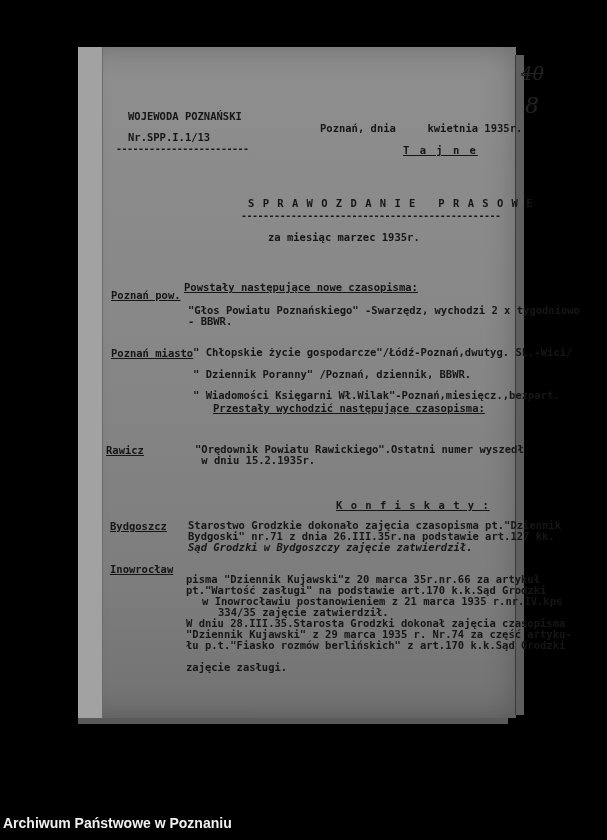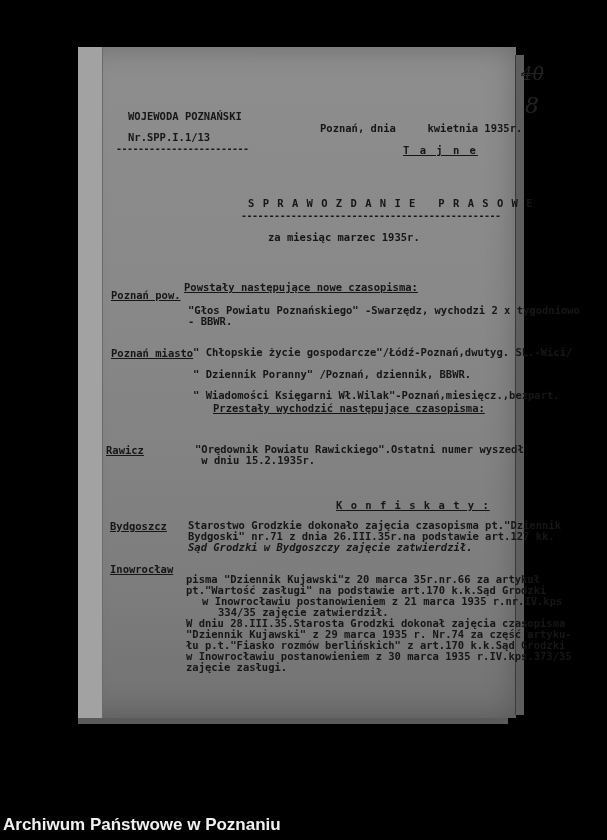--- a/index.html
+++ b/index.html
@@ -24,21 +24,21 @@
       position: absolute; left: 0; bottom: -6px; width: 430px; height: 6px; background: #5a5a5a;
     }
     .t { position: absolute; color: #161616; font-size: 10.5px; white-space: pre; letter-spacing: 0px; font-weight: bold; }
     .u { text-decoration: underline; }
     .dash { position: absolute; color: #1a1a1a; font-size: 10px; white-space: pre; font-weight: bold; letter-spacing: -0.5px; }
     .hand { position: absolute; font-family: "DejaVu Serif", serif; color: #222; font-style: italic; font-size: 18px; }
     .hand-strike { text-decoration: line-through; }
     .block { position: absolute; color: #161616; font-size: 10.5px; line-height: 11px; white-space: pre; font-weight: bold; }
     .footer {
       position: absolute; left: 3px; top: 815px; color: #f0f0f0;
-      font-family: "Liberation Sans", sans-serif; font-size: 17px; font-weight: bold;
+      font-family: "Liberation Sans", sans-serif; font-size: 14px; font-weight: bold;
     }
   </style>
 </head>
 <body>
 
 <div class="page">
   <div class="binding"></div>
   <div class="right-edge"></div>
   <div class="bottom-edge"></div>
 
@@ -77,17 +77,16 @@
   <span class="block" style="left:110px; top:495px;font-style:italic;">Sąd Grodzki w Bydgoszczy zajęcie zatwierdził.</span>
 
   <span class="t u" style="left:32px; top:516px;">Inowrocław</span>
   <span class="block" style="left:108px; top:527px;">pisma "Dziennik Kujawski"z 20 marca 35r.nr.66 za artykuł</span>
   <span class="block" style="left:108px; top:538px;">pt."Wartość zasługi" na podstawie art.170 k.k.Sąd Grodzki</span>
   <span class="block" style="left:124px; top:549px;">w Inowrocławiu postanowieniem z 21 marca 1935 r.nr.IV.kps</span>
   <span class="block" style="left:108px; top:560px;margin-left:32px;">334/35 zajęcie zatwierdził.</span>
   <span class="block" style="left:108px; top:571px;">W dniu 28.III.35.Starosta Grodzki dokonał zajęcia czasopisma</span>
   <span class="block" style="left:108px; top:582px;">"Dziennik Kujawski" z 29 marca 1935 r. Nr.74 za część artyku-</span>
   <span class="block" style="left:108px; top:593px;">łu p.t."Fiasko rozmów berlińskich" z art.170 k.k.Sąd Grodzki</span>
-  <span class="block" style="left:108px; top:604px;">w Inowrocławiu postanowieniem z 30 marca 1935 r.IV.kps.373/35</span>
   <span class="block" style="left:108px; top:615px;">zajęcie zasługi.</span>
 </div>
 
 <div class="footer">Archiwum Państwowe w Poznaniu</div>
 
 </body></html>

